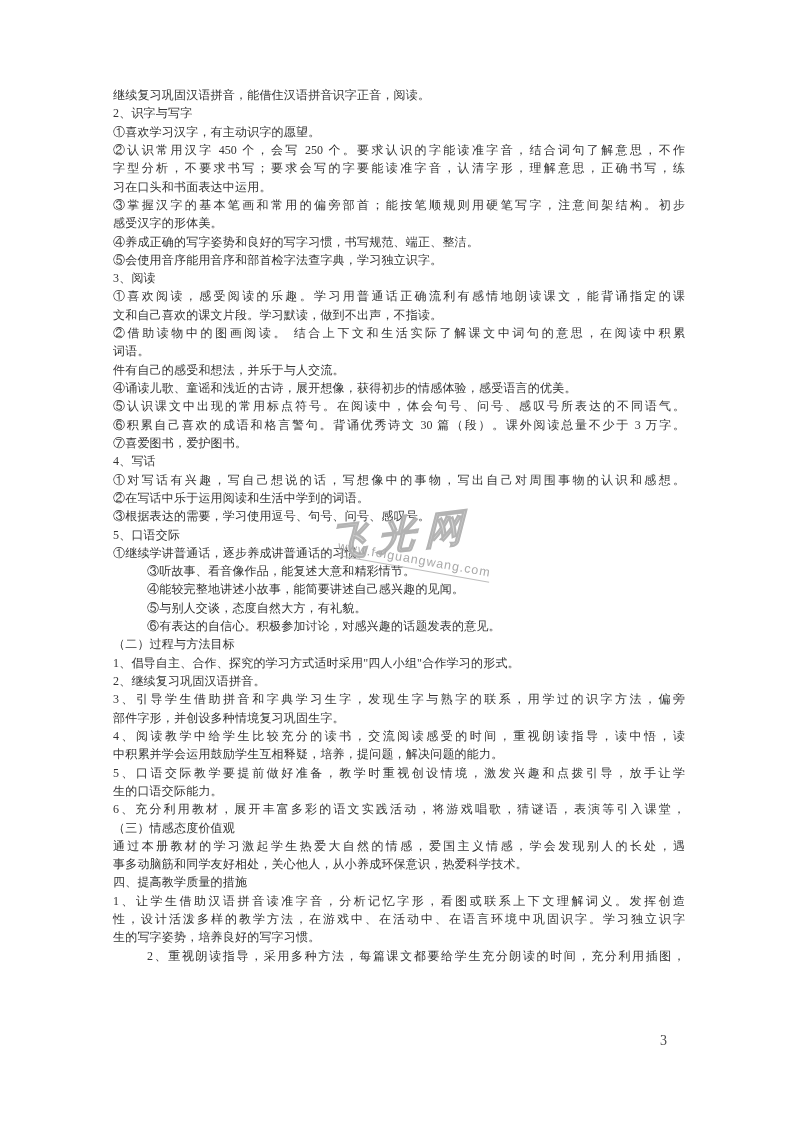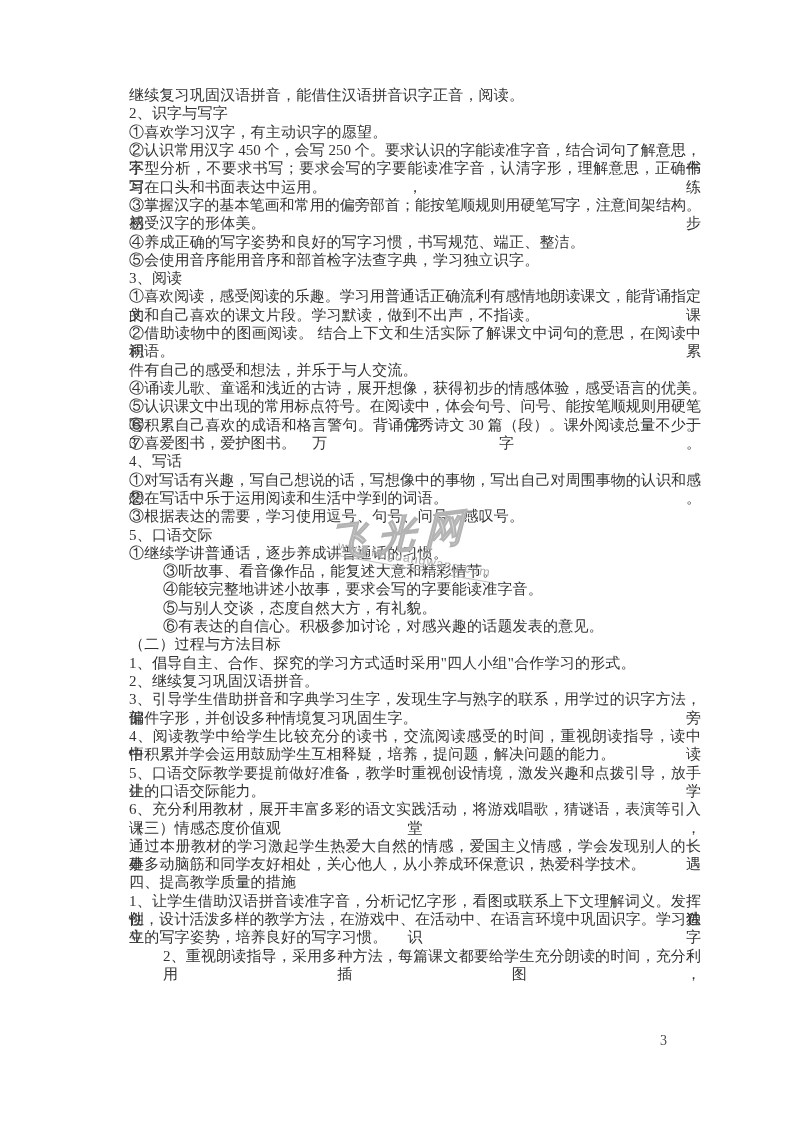--- a/index.html
+++ b/index.html
@@ -13,22 +13,21 @@
   .page {
     position: absolute; left: 0; top: 0;
     width: 793px; height: 1122px;
     background: #ffffff;
   }
   .text-block {
     position: absolute;
     left: 113px; top: 86px;
     width: 572px;
     color: #333333;
-    font-size: 15px;
-    margin-left: 16px;
+    font-size: 12px;
   }
   .line {
     height: 18.32px;
     line-height: 18.32px;
     white-space: nowrap;
     text-align: left;
     letter-spacing: 0.2px;
   }
   .line.fill {
     white-space: normal;
@@ -90,31 +89,31 @@
       <div class="line">感受汉字的形体美。</div>
       <div class="line">④养成正确的写字姿势和良好的写字习惯，书写规范、端正、整洁。</div>
       <div class="line">⑤会使用音序能用音序和部首检字法查字典，学习独立识字。</div>
       <div class="line">3、阅读</div>
       <div class="line fill">①喜欢阅读，感受阅读的乐趣。学习用普通话正确流利有感情地朗读课文，能背诵指定的课</div>
       <div class="line">文和自己喜欢的课文片段。学习默读，做到不出声，不指读。</div>
       <div class="line fill">②借助读物中的图画阅读。 结合上下文和生活实际了解课文中词句的意思，在阅读中积累</div>
       <div class="line">词语。</div>
       <div class="line">件有自己的感受和想法，并乐于与人交流。</div>
       <div class="line">④诵读儿歌、童谣和浅近的古诗，展开想像，获得初步的情感体验，感受语言的优美。</div>
-      <div class="line fill">⑤认识课文中出现的常用标点符号。在阅读中，体会句号、问号、能按笔顺规则用硬笔写字。</div>
+      <div class="line fill">⑤认识课文中出现的常用标点符号。在阅读中，体会句号、问号、感叹号所表达的不同语气。</div>
       <div class="line fill">⑥积累自己喜欢的成语和格言警句。背诵优秀诗文 30 篇（段）。课外阅读总量不少于 3 万字。</div>
       <div class="line">⑦喜爱图书，爱护图书。</div>
       <div class="line">4、写话</div>
       <div class="line fill">①对写话有兴趣，写自己想说的话，写想像中的事物，写出自己对周围事物的认识和感想。</div>
       <div class="line">②在写话中乐于运用阅读和生活中学到的词语。</div>
       <div class="line">③根据表达的需要，学习使用逗号、句号、问号、感叹号。</div>
       <div class="line">5、口语交际</div>
       <div class="line">①继续学讲普通话，逐步养成讲普通话的习惯。</div>
       <div class="line indent">③听故事、看音像作品，能复述大意和精彩情节。</div>
-      <div class="line indent">④能较完整地讲述小故事，要求会写的字要能读准字音。</div>
+      <div class="line indent">④能较完整地讲述小故事，能简要讲述自己感兴趣的见闻。</div>
       <div class="line indent">⑤与别人交谈，态度自然大方，有礼貌。</div>
       <div class="line indent">⑥有表达的自信心。积极参加讨论，对感兴趣的话题发表的意见。</div>
       <div class="line">（二）过程与方法目标</div>
       <div class="line">1、倡导自主、合作、探究的学习方式适时采用"四人小组"合作学习的形式。</div>
       <div class="line">2、继续复习巩固汉语拼音。</div>
       <div class="line fill">3、引导学生借助拼音和字典学习生字，发现生字与熟字的联系，用学过的识字方法，偏旁</div>
       <div class="line">部件字形，并创设多种情境复习巩固生字。</div>
       <div class="line fill">4、阅读教学中给学生比较充分的读书，交流阅读感受的时间，重视朗读指导，读中悟，读</div>
       <div class="line">中积累并学会运用鼓励学生互相释疑，培养，提问题，解决问题的能力。</div>
       <div class="line fill">5、口语交际教学要提前做好准备，教学时重视创设情境，激发兴趣和点拨引导，放手让学</div>

